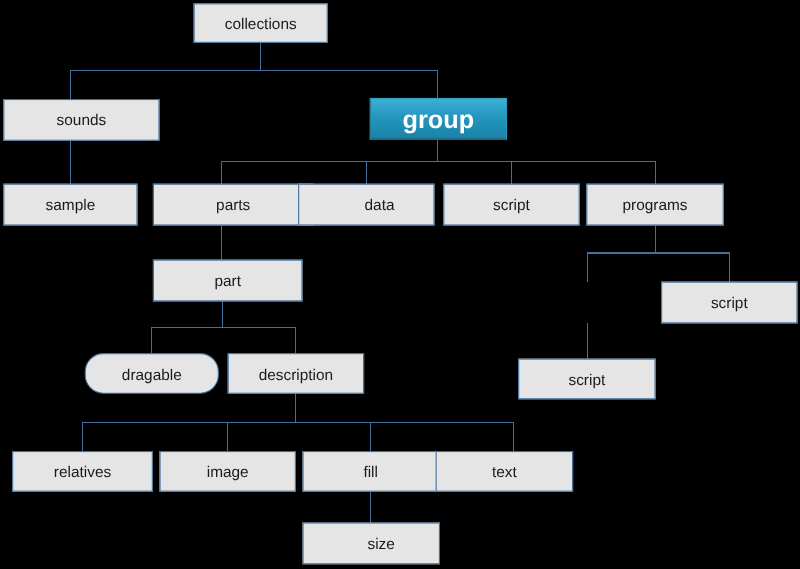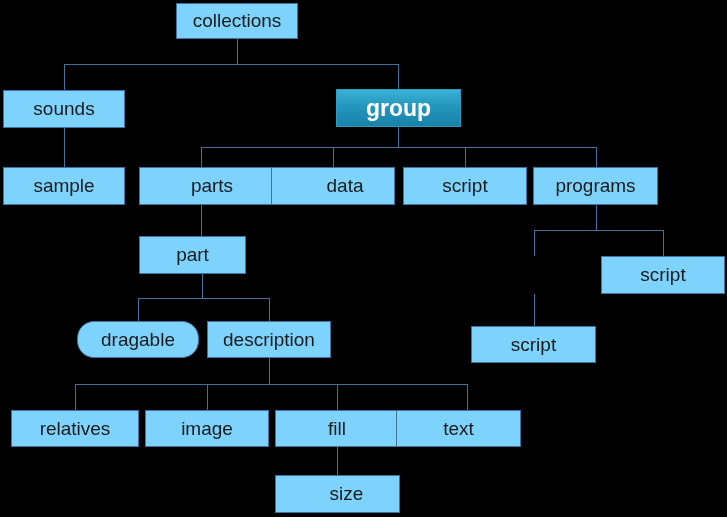--- a/index.html
+++ b/index.html
@@ -24,24 +24,24 @@
   }
   svg.connectors path {
     stroke: #41719C;
     stroke-width: 1;
     fill: none;
     shape-rendering: crispEdges;
   }
   .node {
     position: absolute;
     box-sizing: border-box;
-    background: #7dd3fc;
+    background: #e5e5e5;
     border: 1px solid #41719C;
     color: #1a1a1a;
-    font-size: 19px;
+    font-size: 14px;
     display: flex;
     align-items: center;
     justify-content: center;
     white-space: nowrap;
   }
   .node.highlight {
     background: linear-gradient(180deg, #3BB1D6 0%, #2496BD 45%, #1A82A9 100%);
     border: 1px solid #2E9BC0;
     color: #ffffff;
     font-weight: bold;
@@ -60,30 +60,30 @@
     <path d="M201 205 V236"></path>
     <path d="M202 274 V298 M138 321 V298 H269 V321"></path>
     <path d="M269 358 V384 M75 410 V384 H467 V410 M207 384 V410 M337 384 V410"></path>
     <path d="M337 447 V475"></path>
     <path d="M596 205 V230 M534 256 V230 H663 V256"></path>
     <path d="M534 294 V326"></path>
   </svg>
 
   <div class="node" style="left:176px; top:3px;  width:122px; height:36px;">collections</div>
 
-  <div class="node" style="left:3px;   top:90px; width:122px; height:38px;">sounds</div>
+  <div class="node" style="left:3px;   top:90px; width:142px; height:38px;">sounds</div>
   <div class="node highlight" style="left:336px; top:89px; width:125px; height:38px;">group</div>
 
   <div class="node" style="left:3px;   top:167px; width:122px; height:38px;">sample</div>
   <div class="node" style="left:139px; top:167px; width:146px; height:38px;">parts</div>
   <div class="node" style="left:271px; top:167px; width:124px; height:38px;padding-left:24px;">data</div>
   <div class="node" style="left:403px; top:167px; width:124px; height:38px;">script</div>
   <div class="node" style="left:533px; top:167px; width:125px; height:38px;">programs</div>
 
-  <div class="node" style="left:139px; top:236px; width:107px; height:38px;">part</div>
+  <div class="node" style="left:139px; top:236px; width:136px; height:38px;">part</div>
 
   <div class="node" style="left:601px; top:256px; width:124px; height:38px;">script</div>
 
   <div class="node" style="left:77px;  top:321px; width:122px; height:37px;border-radius:17px;">dragable</div>
   <div class="node" style="left:207px; top:321px; width:124px; height:37px;">description</div>
 
   <div class="node" style="left:471px; top:326px; width:125px; height:37px;">script</div>
 
   <div class="node" style="left:11px;  top:410px; width:128px; height:37px;">relatives</div>
   <div class="node" style="left:145px; top:410px; width:124px; height:37px;">image</div>

